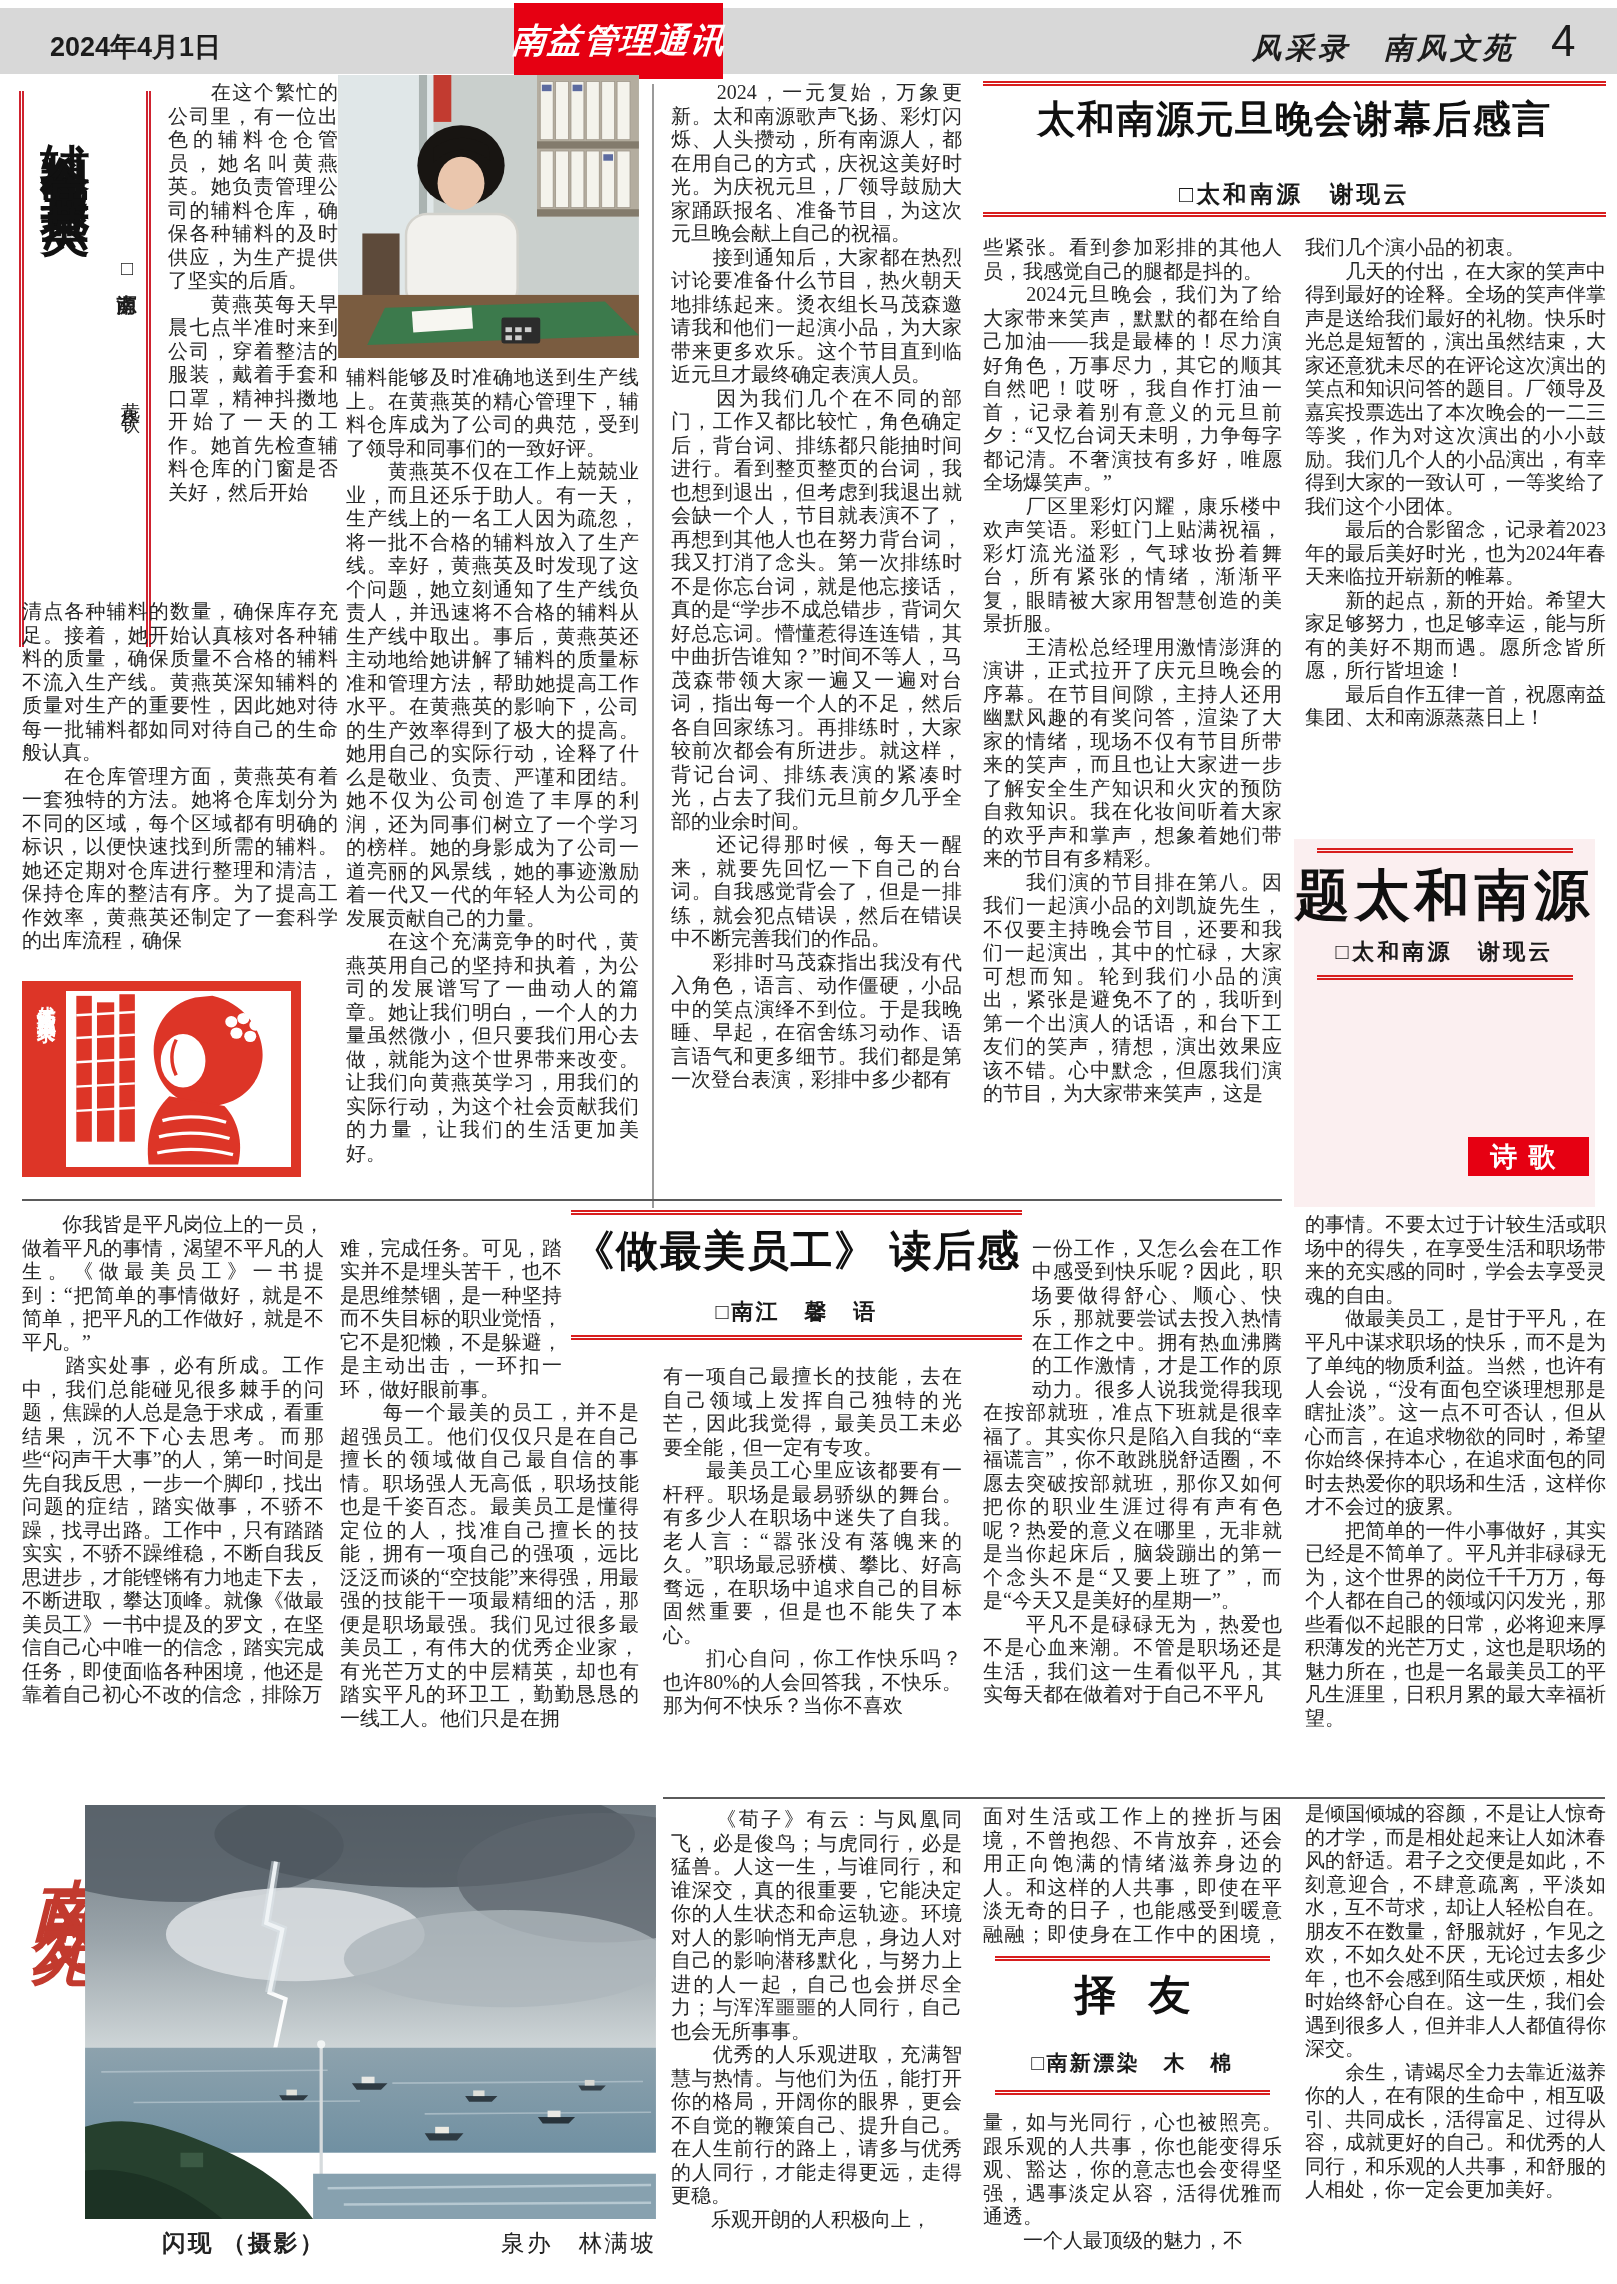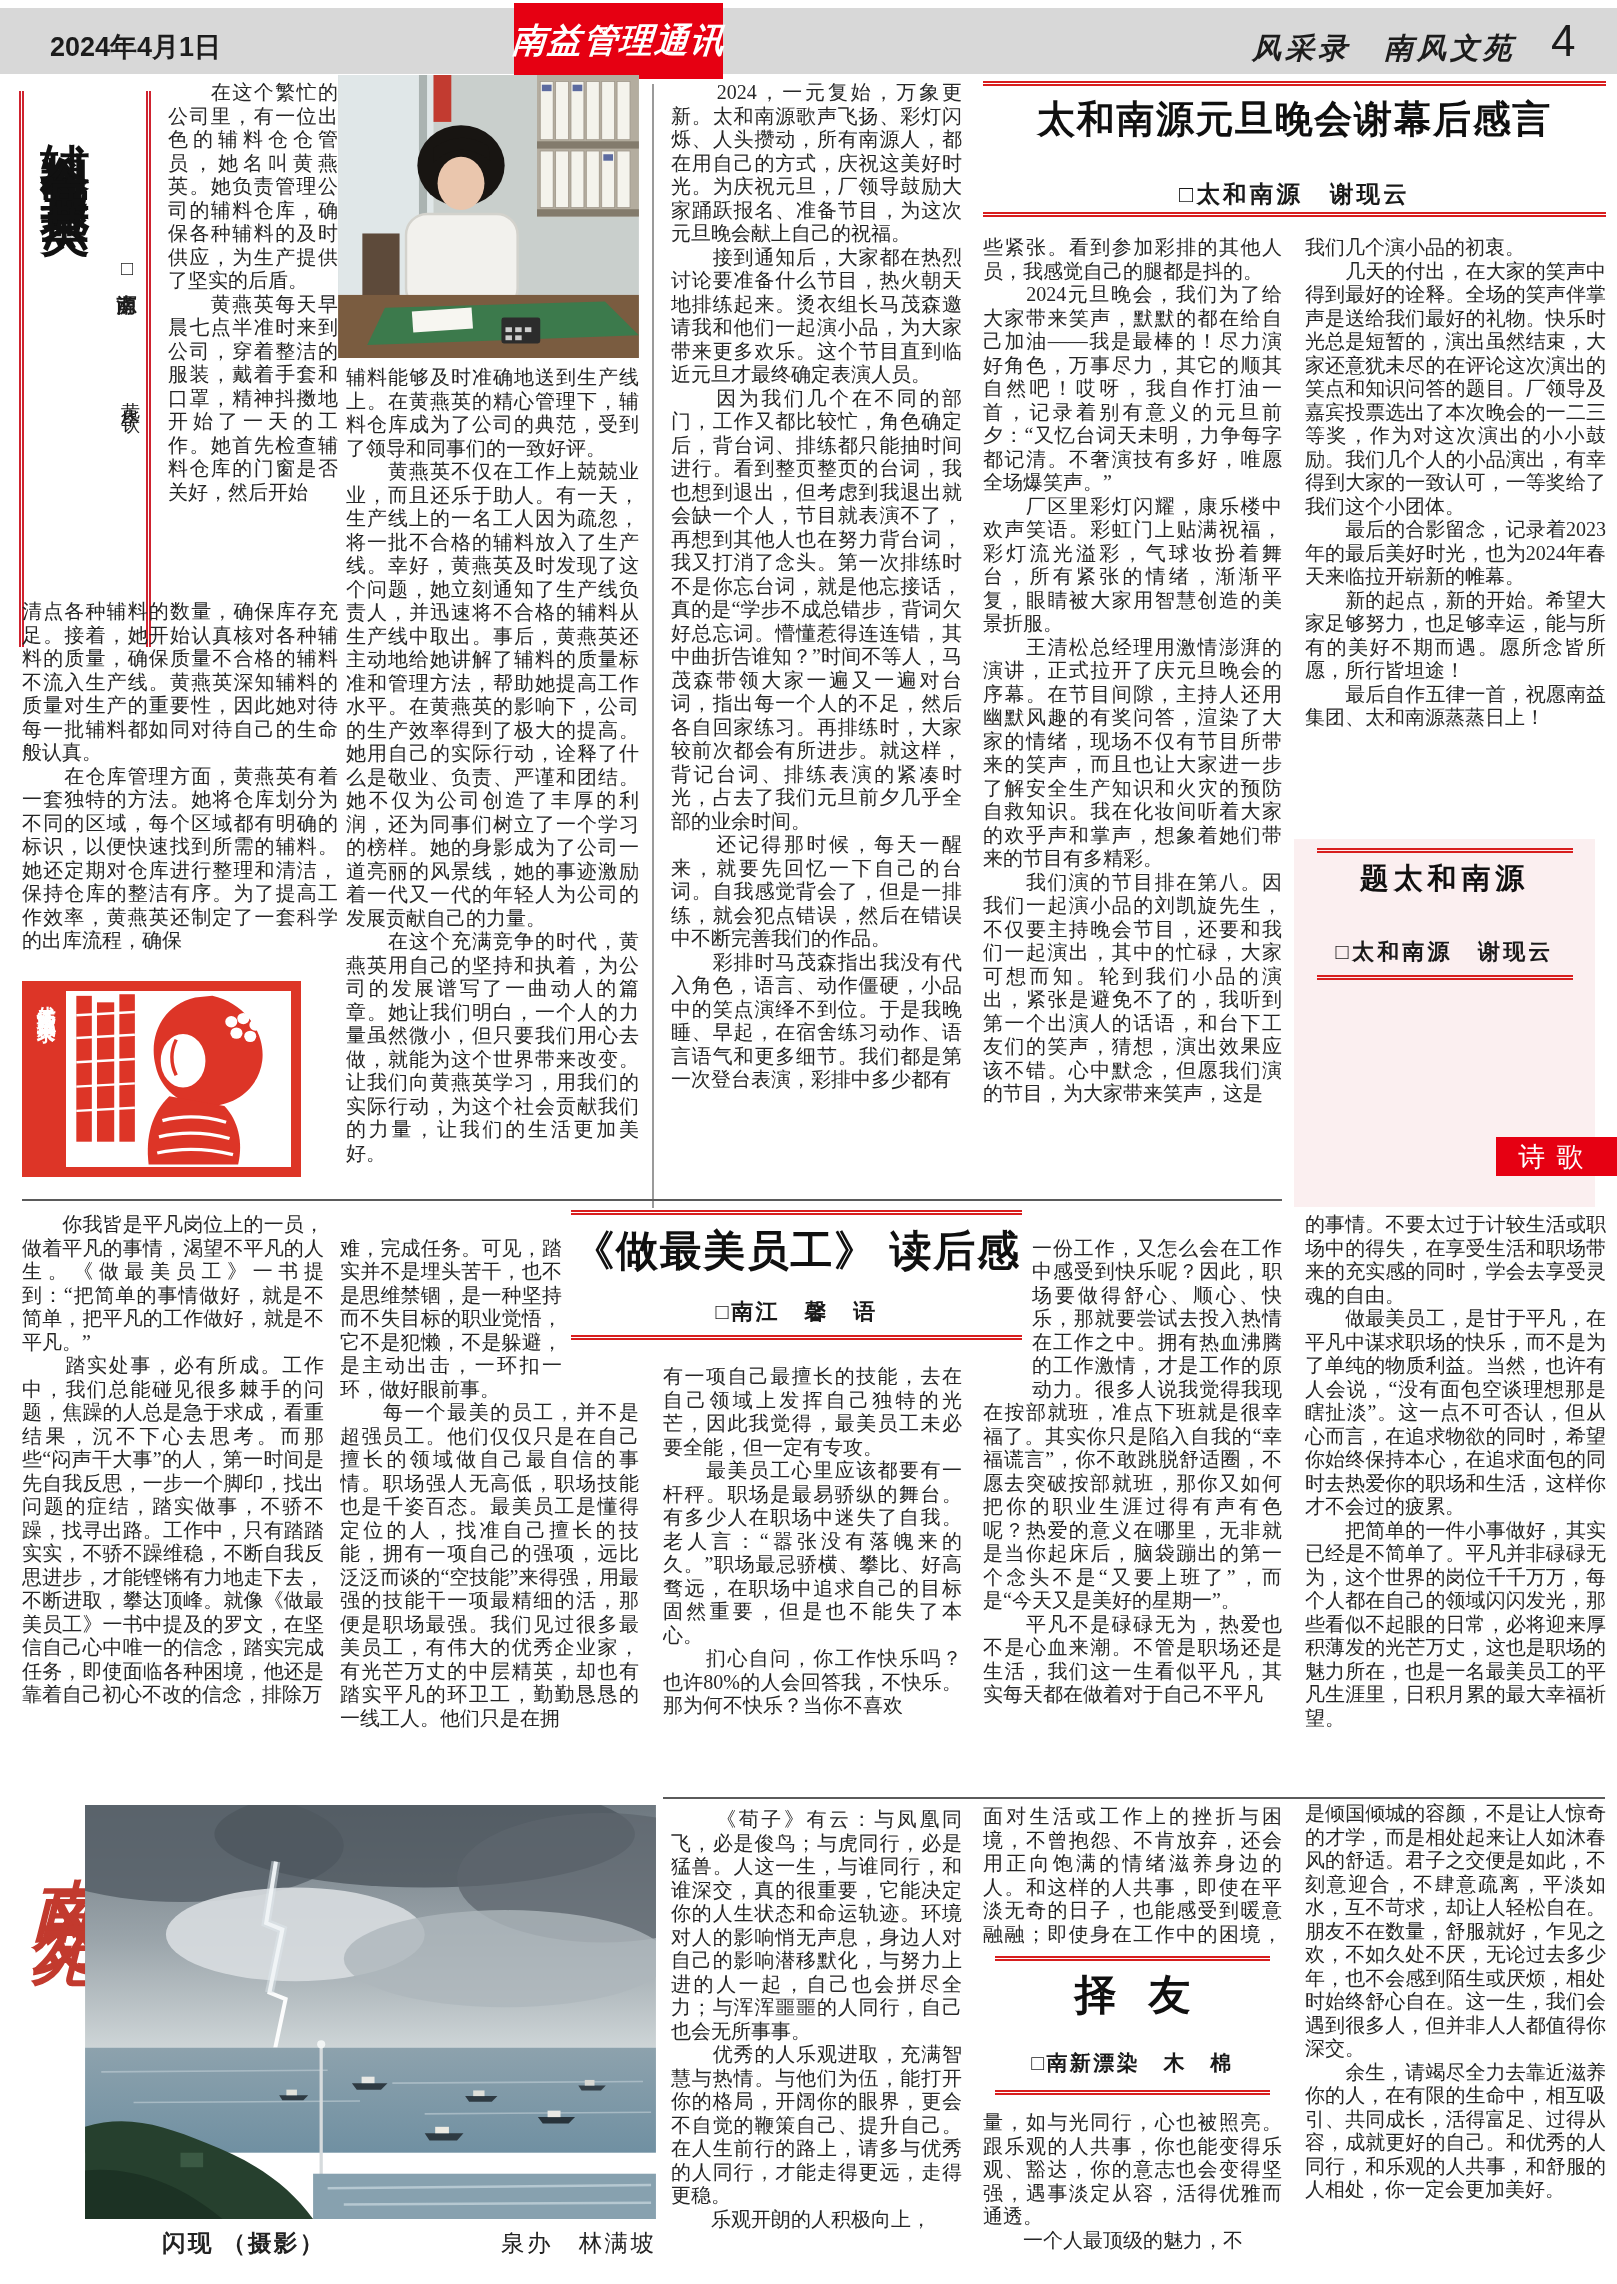--- a/index.html
+++ b/index.html
@@ -32,27 +32,27 @@
                  font-weight:700;font-size:20px;}
   #a1-byline-author{left:117px;top:387px;height:129px;font-size:19.4px;letter-spacing:6.5px;}
   
   #stamp{left:22px;top:981px;width:279px;height:196px;background:#dd3527;display:flex;}
   #stamp-label{writing-mode:vertical-rl;text-orientation:upright;color:#ffffff;
                font-family:"Liberation Sans",sans-serif;font-weight:700;font-size:18.6px;
                letter-spacing:2.4px;margin:9.7px 4.9px 9.7px 11.3px;}
   #stamp-art{margin:9.7px 9.7px 9.7px 1.6px;background:#ffffff;flex:1;}
   
   #poem-box{left:1294px;top:839px;width:301px;height:368px;background:#fbeff0;}
-  #poem-title{left:1294px;top:859px;width:301px;font-size:29px;font-weight:900;letter-spacing:4.9px;
+  #poem-title{left:1294px;top:859px;width:301px;font-size:55px;font-weight:900;letter-spacing:4.9px;
               text-align:center;font-family:"Liberation Serif",serif;color:#101010;}
   #poem-lines{left:1309px;top:1005px;width:272px;font-size:22.6px;line-height:31px;text-align:center;
               color:#333;white-space:pre-line;}
   #poem-tag{left:1468px;top:1137px;width:121px;height:39px;background:#e60012;color:#fff;
-            font-family:"Liberation Sans",sans-serif;font-weight:400;font-size:27px;
-            display:flex;align-items:center;justify-content:center;letter-spacing:11.3px;margin-left:28px;}
+            font-family:"Liberation Sans",sans-serif;font-weight:700;font-size:27px;
+            display:flex;align-items:center;justify-content:center;letter-spacing:11.3px;}
   
   #a4-title{left:995px;top:1967px;width:275px;font-size:42px;letter-spacing:32px;text-indent:32px;}
   
   #side-label{left:21px;top:1826px;height:380px;color:#c23a2e;font-size:65px;font-weight:700;
               font-style:italic;letter-spacing:14.6px;writing-mode:vertical-rl;text-orientation:upright;
               font-family:"Liberation Serif",serif;}
   .caption{position:absolute;font-size:23.5px;font-weight:700;color:#222;letter-spacing:2.4px;}
   .spacer-r{float:right;width:77px;height:147px;}
   .spacer-l{float:left;width:49px;height:147px;}
 </style>

